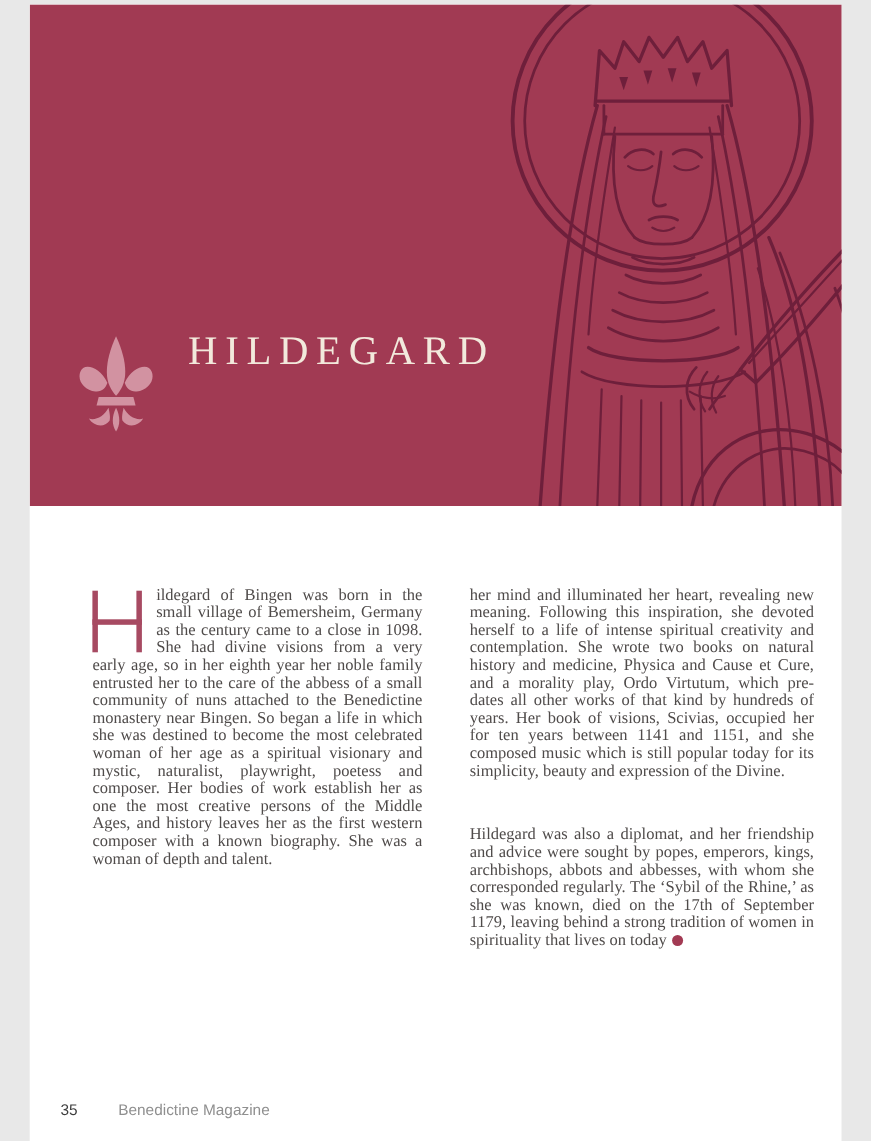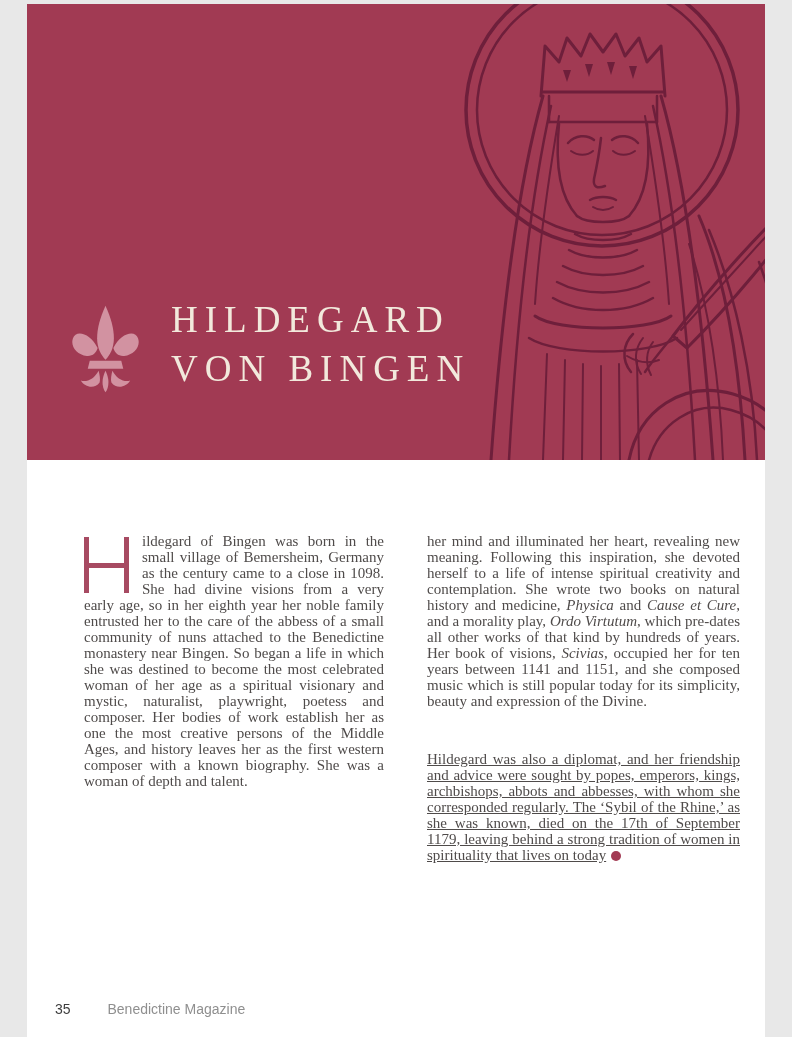--- a/index.html
+++ b/index.html
@@ -28,22 +28,22 @@
     position:absolute; top:529px; left:57px; width:656px;
     display:flex; gap:43px;
   }
   .col-left  { width:300px; }
   .col-right { width:313px; }
   .para {
     margin:0; font-size:15px; line-height:16px; color:#4F4B4A;
     text-align:justify;
   }
   .para2-left  { margin-top:58px; }
-  .para2-right { margin-top:42px;text-decoration:underline; }
-  .it { font-style:italic; }
+  .para2-right { margin-top:42px; }
+  .it { }
 
   
   .dropcap {
     float:left; width:45px; height:56px; position:relative;
     margin:4px 13px 0 0;
   }
   .dropcap .bar { position:absolute; background:#A74A62; }
   .dropcap .bar-l { left:0;  top:0; width:5px; height:100%; }
   .dropcap .bar-r { right:0; top:0; width:5px; height:100%; }
   .dropcap .bar-x { left:0;  top:46%; width:100%; height:5px; }
@@ -146,21 +146,20 @@
         <path d="M43 45 C50 30 65 26 68 35 C71 43 64 52 54 53 C48 53.5 44.5 50 43 45 Z"></path>
         <path d="M19 58 L51 58 L53 66 L17 66 Z"></path>
         <path d="M35 68 C31 76 31 84 35 90 C39 84 39 76 35 68 Z"></path>
         <path d="M28 68 C24 76 16 80 10 78 C14 85 24 87 29 80 C30 77 29 72 28 68 Z"></path>
         <path d="M42 68 C46 76 54 80 60 78 C56 85 46 87 41 80 C40 77 41 72 42 68 Z"></path>
       </g>
     </svg>
 
     <h1 class="title">
       <span>HILDEGARD</span>
-      <span>VON BINGEN</span>
     </h1>
   </header>
 
   <main class="content">
     <div class="col col-left">
       <p class="para">
         <span class="dropcap" aria-hidden="true">
           <span class="bar bar-l"></span>
             <span class="bar bar-r"></span>
             <span class="bar bar-x"></span>

